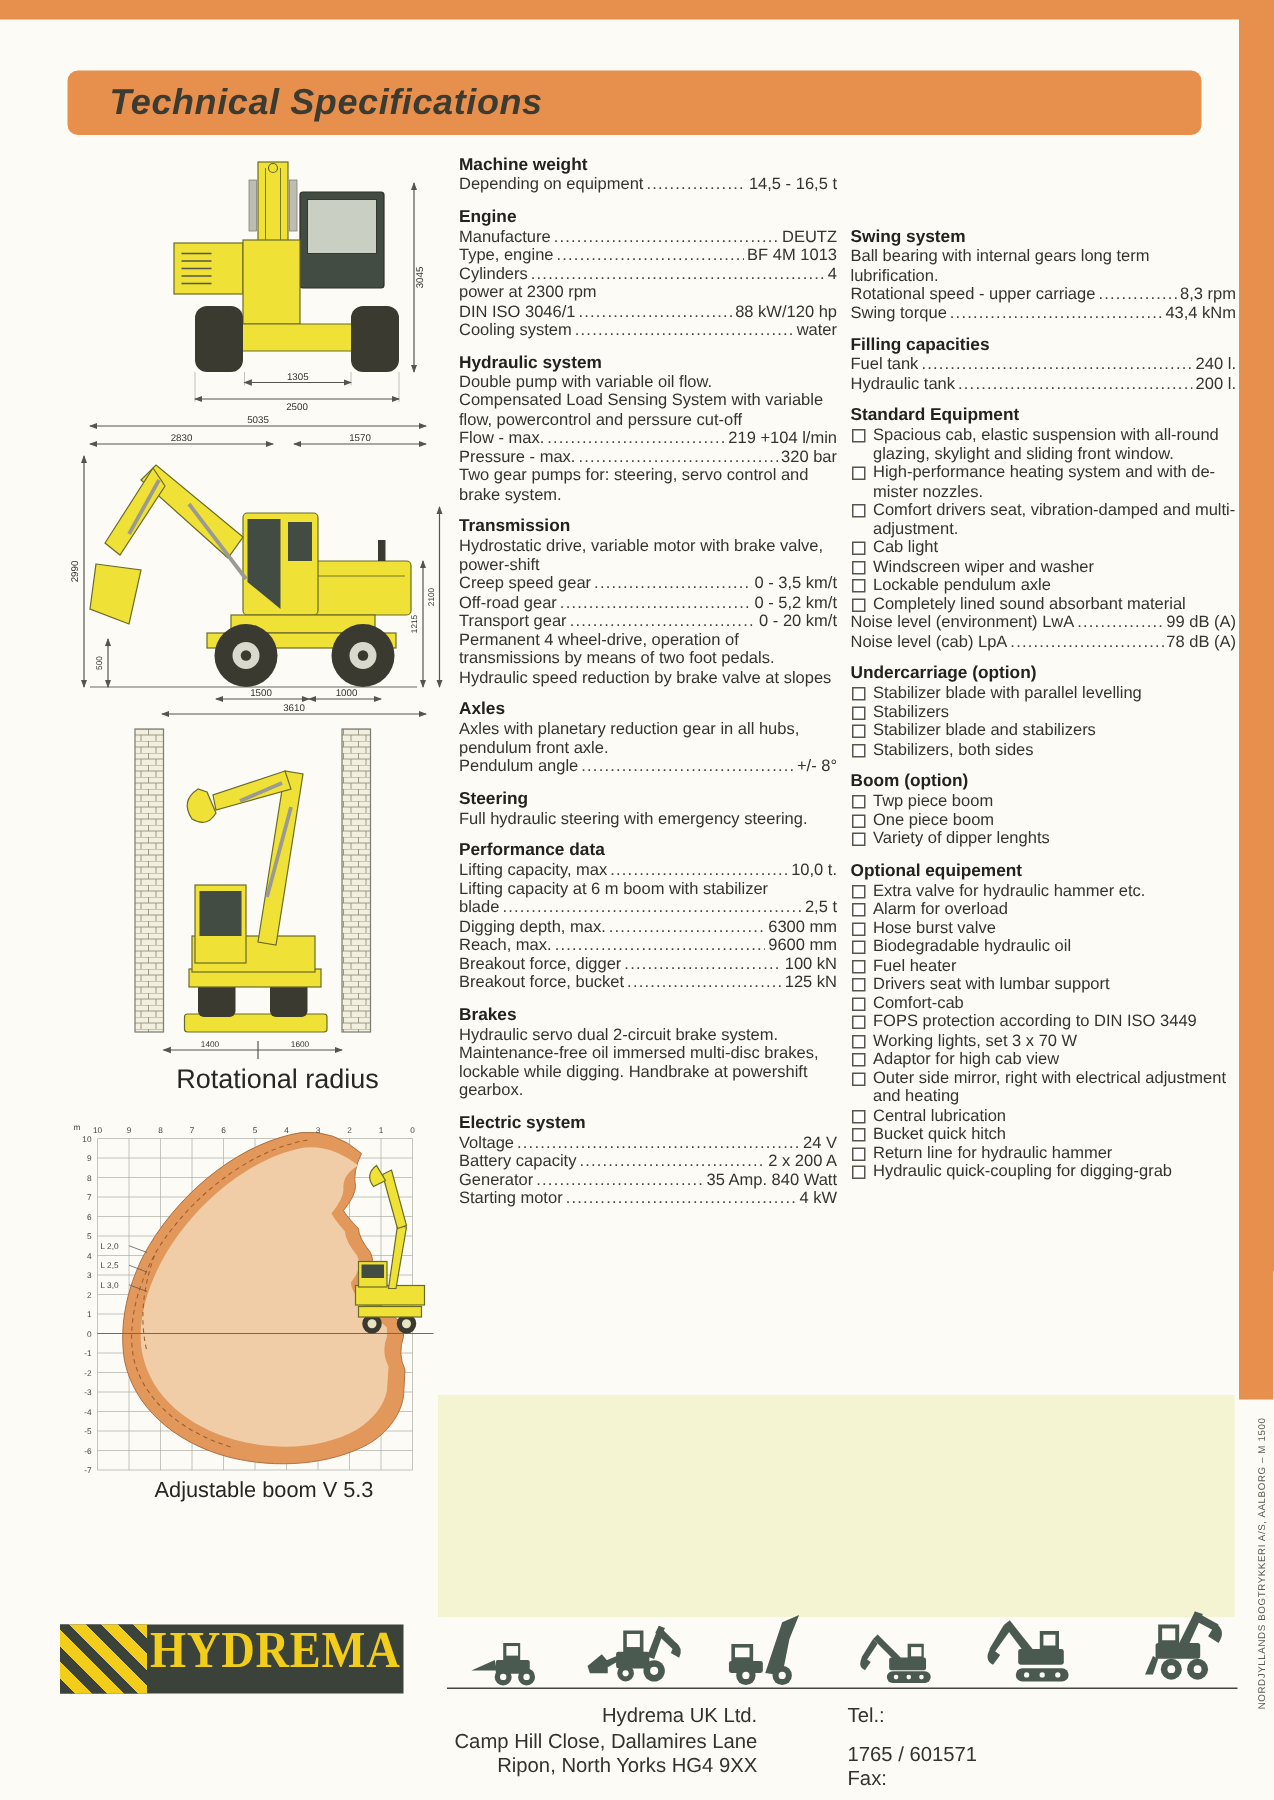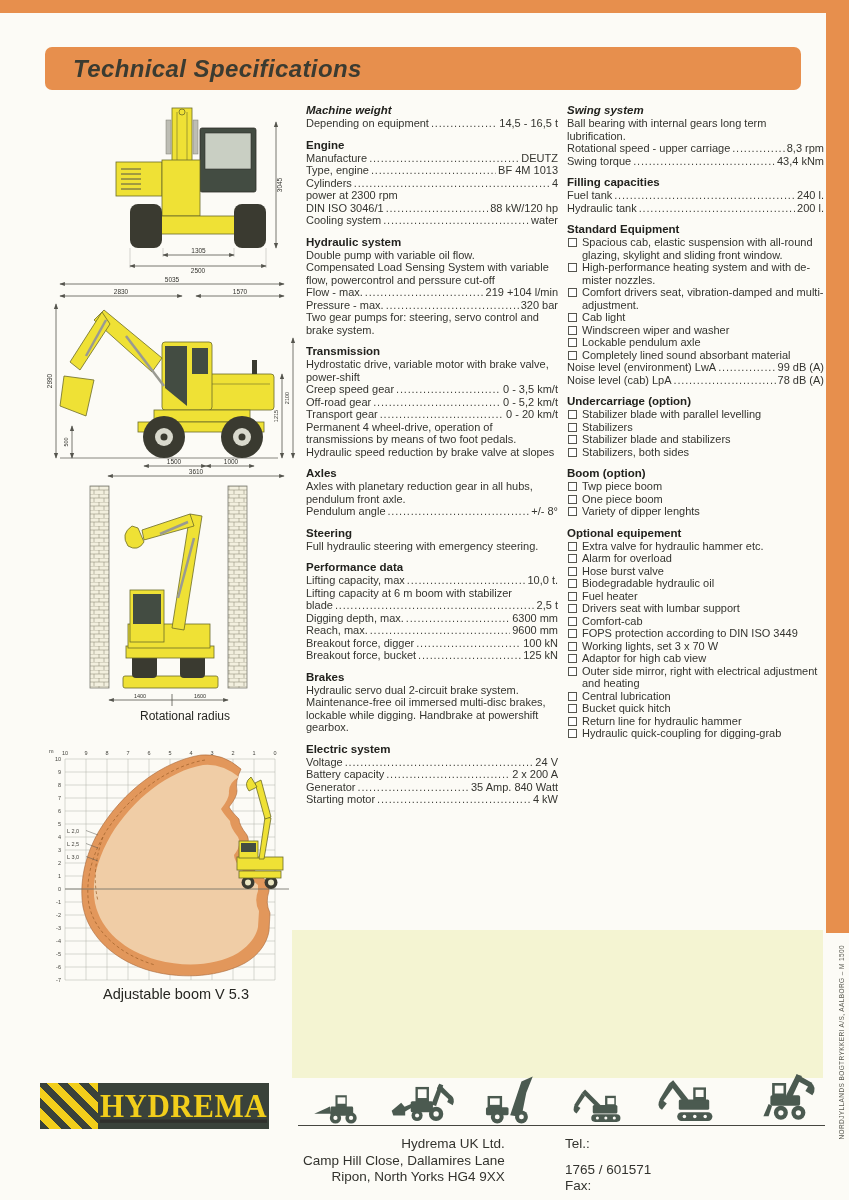--- a/index.html
+++ b/index.html
@@ -7,43 +7,43 @@
   
   .top-strip{position:absolute;left:0;top:0;width:849px;height:13px;background:#E78F4D;}
   .right-strip{position:absolute;left:826px;top:0;width:23px;height:933px;background:#E78F4D;}
   .pale-box{position:absolute;left:292px;top:930px;width:531px;height:148px;background:#F4F4D2;}
   .banner{position:absolute;left:45px;top:47px;width:756px;height:43px;background:#E78F4D;border-radius:7px;display:flex;align-items:center;padding-left:16px;box-sizing:border-box;}
   .banner h1{margin:12px;font-size:24px;font-style:italic;font-weight:bold;color:#3b3b31;letter-spacing:.4px;}
   .print-mark{position:absolute;right:4px;top:945px;writing-mode:vertical-rl;transform:rotate(180deg);font-size:6.5px;color:#5a5a50;letter-spacing:.4px;}
   
   .col{position:absolute;top:103px;}
   #col-left{left:306px;width:252px;}
-  #col-right{left:567px;width:257px;}
+  #col-right{left:567px;width:257px;margin-top:48px;}
   .spec h3{font-size:11.5px;font-weight:bold;margin:9px 0 1px;color:#22221e;}
-  .spec:first-child h3{margin-top:1px;font-style:italic;}
+  .spec:first-child h3{margin-top:1px;}
   .p,.drow,.citem{font-size:11px;line-height:12.5px;color:#34342f;}
   .drow{display:flex;align-items:center;}
   .dlabel,.dval{white-space:nowrap;}
   .dots{flex:1;overflow:hidden;white-space:nowrap;margin:0 2px;color:#44443e;}
   .dots::after{content:"....................................................................................";letter-spacing:.8px;}
   .citem{display:flex;}
   .cbox{width:7px;height:7px;border:1px solid #55554e;margin:2px 5px 0 1px;flex:none;background:#fff;}
   .ctext{flex:1;}
   
   .fig{position:absolute;}
   #fig-front{left:100px;top:102px;}
   #fig-side{left:46px;top:276px;}
   #fig-rot{left:76px;top:478px;}
   #fig-chart{left:45px;top:743px;}
   .fig-caption{position:absolute;text-align:center;color:#262622;}
-  #rot-caption{left:76px;top:709px;width:218px;font-size:12px;}
+  #rot-caption{left:76px;top:709px;width:218px;font-size:18px;}
   #chart-caption{left:52px;top:986px;width:248px;font-size:14.5px;}
   .footnote{position:absolute;left:45px;top:1090px;font-size:9.5px;color:#3c3c36;font-style:italic;}
   
-  .logo{position:absolute;left:40px;top:1083px;width:229px;height:46px;background:#3A423A;display:flex;align-items:center;text-decoration:underline;}
+  .logo{position:absolute;left:40px;top:1083px;width:229px;height:46px;background:#3A423A;display:flex;}
   .logo-stripes{width:58px;height:100%;background:repeating-linear-gradient(45deg,#3A423A 0 7px,#F2CE1B 7px 15px);flex:none;}
   .logo-text{flex:1;text-align:center;font-family:"Liberation Serif",serif;font-weight:bold;font-size:31px;color:#F2CE1B;letter-spacing:.5px;transform:scaleY(1.12);}
   
   .machines{position:absolute;left:298px;top:1062px;width:527px;height:64px;display:flex;align-items:flex-end;justify-content:space-between;border-bottom:1.6px solid #464640;box-sizing:border-box;padding:0 2px;}
   .machines .sil{fill:#4B5A50;}
   .machines .win{fill:#FCFBF6;}
   .footer-left{position:absolute;left:303px;top:1136px;font-size:13.5px;line-height:16.5px;color:#33332e;text-align:right;}
   .footer-right{position:absolute;left:565px;top:1136px;font-size:13.5px;line-height:16.5px;color:#33332e;}
   .frow{display:flex;gap:9px;flex-direction:column;}
   

